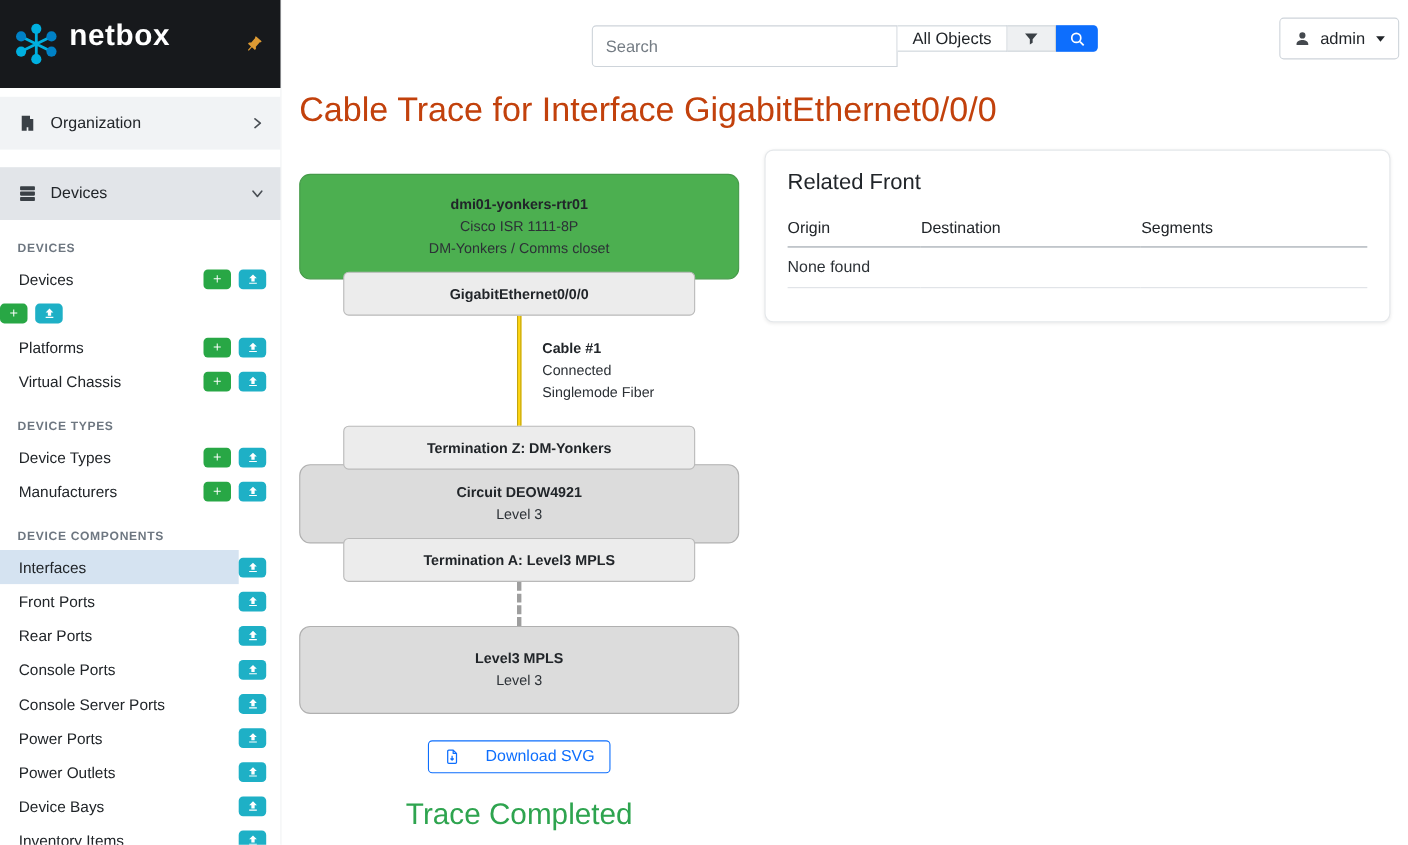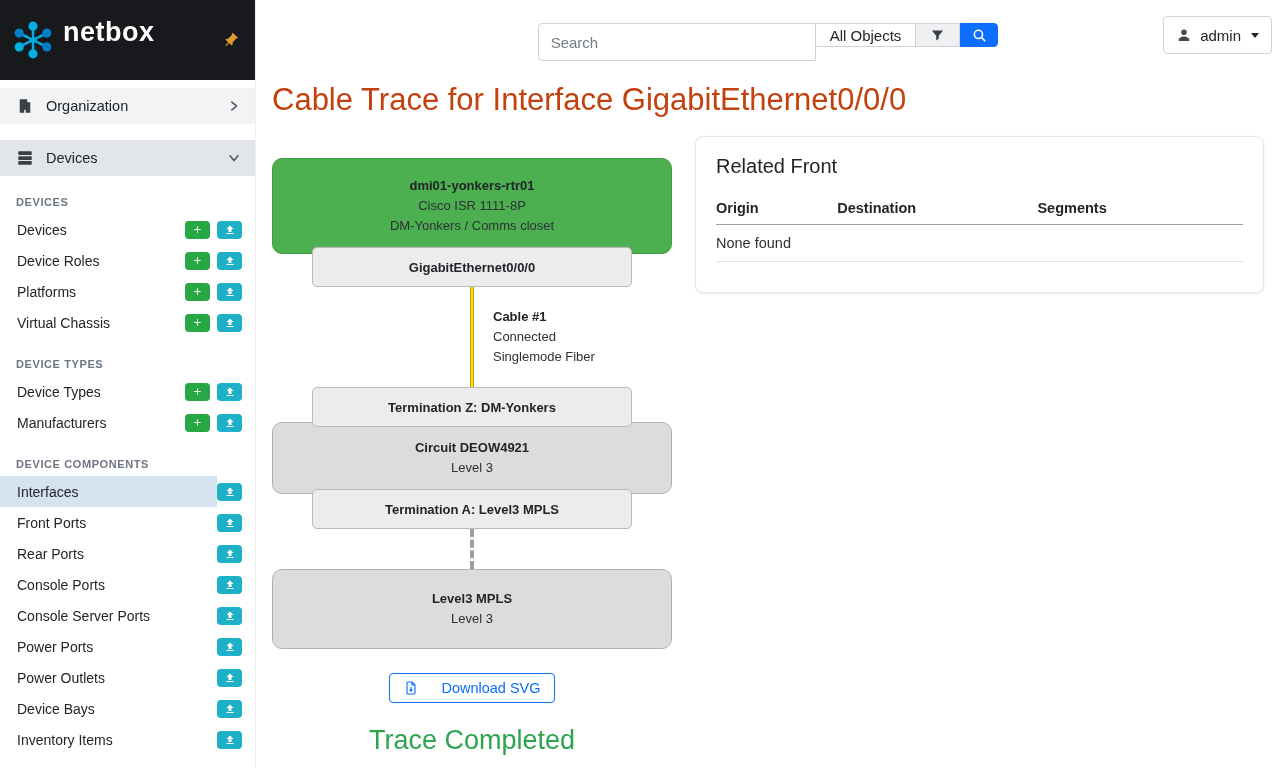--- a/index.html
+++ b/index.html
@@ -13,21 +13,21 @@
   svg { display:block; }
   .sym-defs { position:absolute; width:0; height:0; overflow:hidden; }
 
   
   .sidebar { flex:0 0 256px; width:256px; height:768px; background:#fff; border-right:1px solid #edeff1; }
   .logo-bar { height:80px; background:#17191c; display:flex; align-items:center; justify-content:space-between; padding:0 16px 0 10px; }
   .logo { display:flex; align-items:flex-start; gap:7px; cursor:pointer; }
   .logo-text { color:#fff; font-size:27px; font-weight:bold; letter-spacing:.5px; }
   .pin-wrap { transform:rotate(42deg); cursor:pointer; }
 
-  .group-header { height:36px; background:#f1f3f5; display:flex; align-items:center; margin-top:8px; cursor:pointer; }
+  .group-header { height:48px; background:#f1f3f5; display:flex; align-items:center; margin-top:8px; cursor:pointer; }
   .group-header + .group-header { margin-top:16px; }
   .group-header.active { background:#e2e5e9; }
   .gicon { margin:0 12px 0 16px; color:#3a4046; }
   .glabel { flex:1; font-size:14.5px; font-weight:500; color:#212529; }
   .chev { margin-right:14px; color:#4a4f55; }
   .chev.down { transform:rotate(90deg); }
 
   .section { margin-top:14px; }
   .section-header { padding:6px 16px; font-size:11px; font-weight:bold; color:#6e7781; letter-spacing:.6px; }
   .item { height:31px; display:flex; align-items:center; }
@@ -73,21 +73,21 @@
   .cinfo { font-size:13px; line-height:20px; color:#2c3136; }
   .dash-seg { width:100%; height:40px; display:flex; justify-content:center; }
   .dash-line { height:100%; border-left:4px dashed #9e9e9e; }
   .dl-btn { margin-top:24px; display:flex; align-items:center; gap:22px; background:#fff; border:1px solid #0d6efd; color:#0d6efd; font-size:14.5px; font-family:inherit; padding:6px 13px; border-radius:4px; cursor:pointer; }
   .trace-status { margin-top:22px; font-size:27px; color:#2ea44f; text-align:center; }
 
   
   .card { flex:1; margin-left:23px; background:#fff; border:1px solid #e4e7ea; border-radius:8px; box-shadow:0 1px 3px rgba(0,0,0,.07); padding:18px 20px 30px; }
   .card h2 { margin:0 0 14px 0; font-size:20px; font-weight:500; color:#212529; }
   .card table { width:100%; border-collapse:collapse; font-size:14.5px; }
-  .card th { text-align:left; font-weight:bold; padding:8px 0; border-bottom:1px solid #97a0a8; color:#212529; }
+  .card th { text-align:left; font-weight:normal; padding:8px 0; border-bottom:1px solid #97a0a8; color:#212529; }
   .card th:nth-child(1) { width:23%; }
   .card th:nth-child(2) { width:38%;margin-top:47px; }
   .card td { padding:10px 0; border-bottom:1px solid #dee2e6; color:#2c3136; }
 </style>
 </head>
 <body>
 
 <svg class="sym-defs" aria-hidden="true">
   <symbol id="i-logo" viewBox="0 0 40 40">
     <g fill="none" stroke="#00b0e0" stroke-width="2.2">
@@ -193,21 +193,20 @@
               </svg>
             </button>
           <button class="btn-mini btn-import">
               <svg width="12" height="12">
                 <use href="#i-upload"></use>
               </svg>
             </button>
         </span>
       </div>
       <div class="item">
-        <a class="item-link">Device Roles</a>
         <span class="btns">
           <button class="btn-mini btn-add">
               <svg width="11" height="11">
                 <use href="#i-plus"></use>
               </svg>
             </button>
           <button class="btn-mini btn-import">
               <svg width="12" height="12">
                 <use href="#i-upload"></use>
               </svg>

